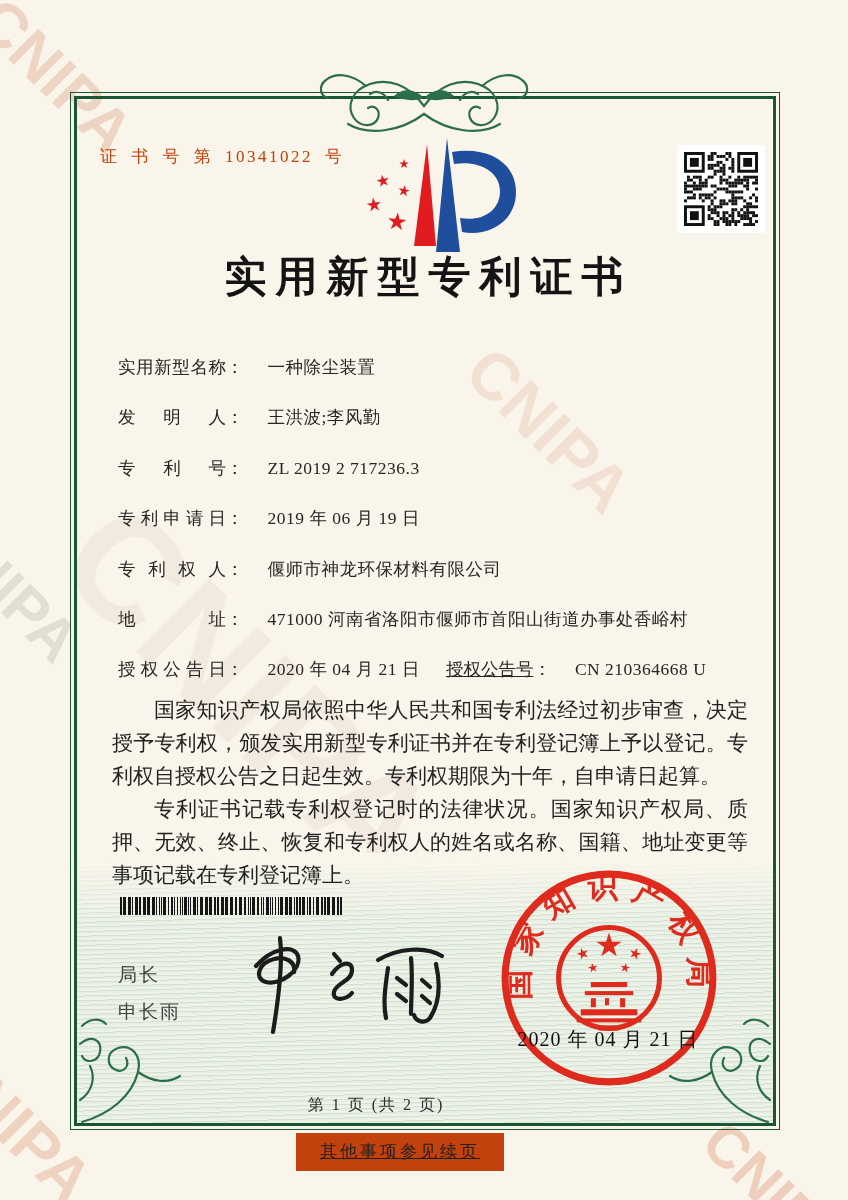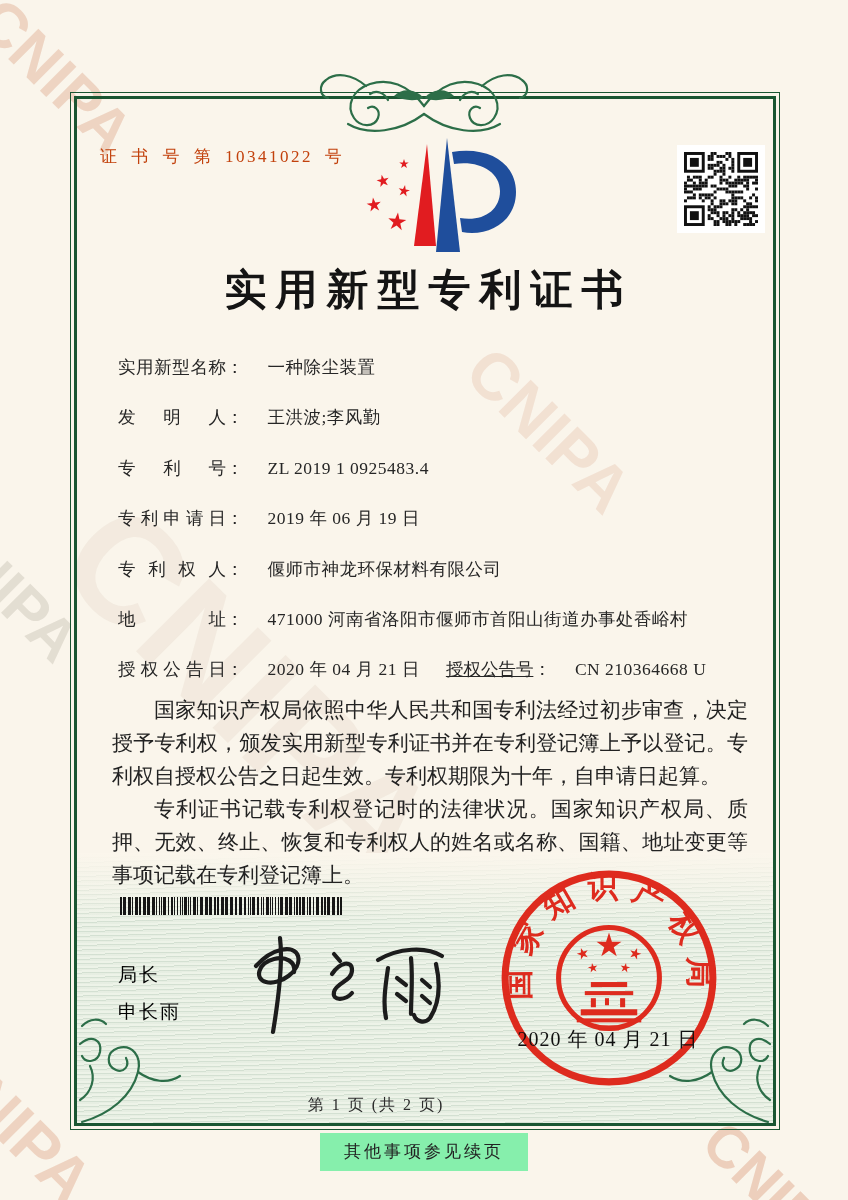--- a/index.html
+++ b/index.html
@@ -30,48 +30,48 @@
   .flourish-top{position:absolute;left:296px;top:54px;z-index:3;}
   .corner-bl{position:absolute;left:72px;top:1004px;z-index:3;}
   .corner-br{position:absolute;left:666px;top:1004px;z-index:3;}
 
   
   .cert-no{position:absolute;left:100px;top:145px;font-size:17px;letter-spacing:2.5px;
            word-spacing:5px;color:#c2410c;z-index:4;}
   .logo{position:absolute;left:330px;top:134px;z-index:4;}
   .qr{position:absolute;left:677px;top:145px;width:88px;height:88px;background:#ffffff;z-index:4;}
   .qr svg{position:absolute;left:7px;top:7px;}
-  .title{position:absolute;left:0;right:0;top:262px;text-align:center;font-size:42px;
+  .title{position:absolute;left:0;right:0;top:249px;text-align:center;font-size:42px;
          font-weight:bold;letter-spacing:9px;text-indent:9px;color:#141414;z-index:4;}
 
   .fields{position:absolute;left:118px;top:355px;width:628px;font-size:17.5px;color:#262626;z-index:4;}
   .frow{height:50.4px;display:flex;align-items:flex-start;line-height:25px;white-space:nowrap;}
   .flabel{display:inline-block;width:108px;text-align:justify;text-align-last:justify;flex:none;font-family:Liberation Serif, serif;}
   .fcolon{flex:none;margin-right:12px;}
   .fvalue{letter-spacing:.5px;margin-left:12px;}
   .flabel2{margin-left:26px;flex:none;text-decoration:underline;}
 
   .paras{position:absolute;left:112px;top:694px;width:636px;font-size:21px;line-height:33px;
          text-align:justify;color:#222;z-index:4;}
   .paras p{margin:0;text-indent:2em;}
 
   .barcode{position:absolute;left:120px;top:897px;width:224px;height:18px;z-index:4;}
 
   .officer{position:absolute;left:118px;top:956px;font-family:"Liberation Sans","DejaVu Sans",sans-serif;
-           font-size:19px;color:#000000;line-height:37px;letter-spacing:2px;z-index:4;}
+           font-size:19px;color:#404040;line-height:37px;letter-spacing:2px;z-index:4;}
   .signature{position:absolute;left:228px;top:930px;z-index:4;}
 
   .seal{position:absolute;left:492px;top:861px;width:234px;height:234px;z-index:4;opacity:.95;}
   .seal-date{position:absolute;left:498px;top:1026px;width:220px;text-align:center;font-size:20px;
              color:#101010;letter-spacing:1px;z-index:5;}
 
   .pageno{position:absolute;left:70px;width:612px;top:1095px;text-align:center;font-size:16px;
           color:#2c2c2c;letter-spacing:2px;z-index:4;}
-  .cont{position:absolute;left:424px;top:1133px;transform:translateX(-50%);background:#86efac;
-        padding:7px 24px 8px;font-size:17px;color:#222;letter-spacing:3px;white-space:nowrap;z-index:4;}
+  .cont{position:absolute;left:400px;top:1133px;transform:translateX(-50%);background:#c2410c;
+        padding:7px 24px 8px;font-size:17px;color:#222;letter-spacing:3px;white-space:nowrap;z-index:4;text-decoration:underline;}
 </style>
 </head>
 <body>
 
 <div class="page">
 
   <div class="wm wm1">CNIPA</div>
   <div class="wm wm2">CNIPA</div>
   <div class="wm wm3">CNIPA</div>
   <div class="wm wm4">CNIPA</div>
@@ -365,21 +365,21 @@
         <span class="fvalue">一种除尘装置</span>
       </div>
       <div class="frow">
         <span class="flabel">发明人</span>
         <span class="fcolon">：</span>
         <span class="fvalue">王洪波;李风勤</span>
       </div>
       <div class="frow">
         <span class="flabel">专利号</span>
         <span class="fcolon">：</span>
-        <span class="fvalue">ZL 2019 1 0925483.4</span>
+        <span class="fvalue">ZL 2019 2 717236.3</span>
       </div>
       <div class="frow">
         <span class="flabel">专利申请日</span>
         <span class="fcolon">：</span>
         <span class="fvalue">2019 年 06 月 19 日</span>
       </div>
       <div class="frow">
         <span class="flabel">专利权人</span>
         <span class="fcolon">：</span>
         <span class="fvalue">偃师市神龙环保材料有限公司</span>

